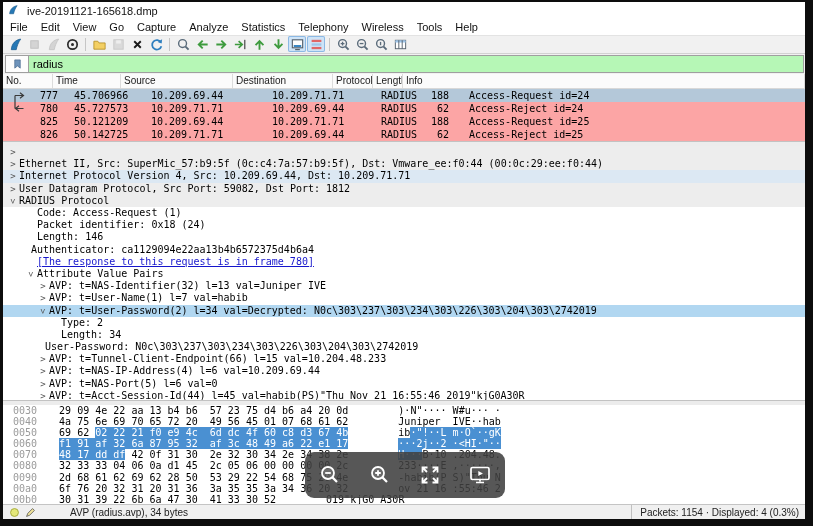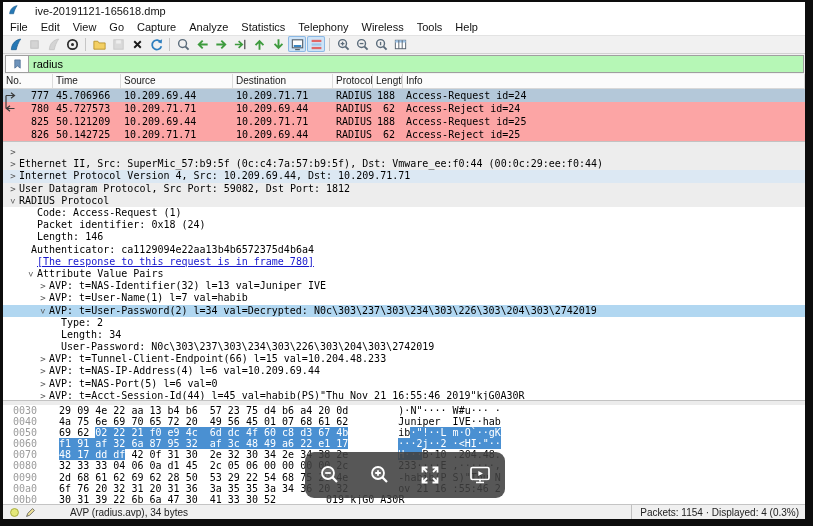--- a/index.html
+++ b/index.html
@@ -1,21 +1,21 @@
 <!DOCTYPE html>
 <html><head>
 <meta charset="utf-8">
 <style>
   html,body{margin:0;padding:0;}
   body{width:813px;height:526px;background:#0d0d0d;position:relative;overflow:hidden;
        font-family:"Liberation Sans",sans-serif;-webkit-font-smoothing:antialiased;}
   .frame{position:absolute;left:3px;top:2px;width:802px;height:517px;background:#ffffff;
          display:flex;flex-direction:column;overflow:hidden;}
   
-  .titlebar{height:18px;display:flex;align-items:center;gap:16px;padding-left:4px;font-size:11px;color:#111;background:#fff;}
+  .titlebar{height:18px;display:flex;align-items:center;gap:8px;padding-left:4px;font-size:11px;color:#111;background:#fff;}
   .menubar{height:15px;display:flex;align-items:center;gap:13px;padding-left:7px;font-size:11px;color:#111;background:#fff;}
   .menu-item{cursor:default;}
   
   .toolbar{height:18px;background:#f1f1f1;border-top:1px solid #e3e3e3;border-bottom:1px solid #d2d2d2;
            display:flex;align-items:center;padding-left:3px;gap:1px;}
   .tbtn{width:18px;height:16px;display:flex;align-items:center;justify-content:center;border-radius:2px;}
   .tbtn.disabled{opacity:.55;}
   .tbtn.active{background:#cfe4f7;box-shadow:inset 0 0 0 1px #8cb9e4;}
   .tsep{width:1px;height:13px;background:#c6c6c6;margin:0 3px;}
   
@@ -24,21 +24,21 @@
   .filter-input{flex:1;background:#b6f7b6;border:1px solid #9f9f9f;border-left:none;font-size:11px;
                 display:flex;align-items:center;padding-left:4px;color:#000;}
   
   .plist{height:68px;font-family:"DejaVu Sans Mono",monospace;font-size:10px;background:#fff;overflow:hidden;}
   .phead{display:flex;height:14px;background:#fbfbfb;border-bottom:1px solid #d8d8d8;
          font-family:"Liberation Sans",sans-serif;font-size:10px;color:#1a1a1a;}
   .phead .col{border-right:1px solid #dcdcdc;padding:1px 0 12px 3px;box-sizing:border-box;overflow:hidden;white-space:nowrap;}
   .prow{display:flex;height:13px;line-height:13px;white-space:nowrap;color:#000;}
   .prow.blue{background:#fca5a5;}
   .prow.sel{background:#b4c8d9;}
-  .pcell{box-sizing:border-box;padding-left:3px;overflow:hidden;}
+  .pcell{box-sizing:border-box;padding-left:3px;overflow:hidden;margin-left:9px;}
   .cell-no{text-align:right;padding-right:4px;position:relative;}
   .gutter-ic{position:absolute;left:1px;top:0;}
   .num{text-align:right;padding-right:8px;}
   
   .splitter{height:4px;background:#ececec;border-top:1px solid #c2c2c2;}
   
   .details{height:257px;background:#fff;font-family:"DejaVu Sans Mono",monospace;font-size:10px;color:#000;overflow:hidden;}
   .drow{height:12.2px;line-height:12.3px;display:flex;white-space:pre;}
   .exp{width:12px;text-align:center;color:#555;font-size:9px;flex:none;display:inline-block;}
   .exp.open{transform:rotate(90deg);}
@@ -332,21 +332,21 @@
       <div class="drow" style="padding-left: 22px;"><span class="exp"></span><span class="dtext">Packet identifier: 0x18 (24)</span></div>
       <div class="drow" style="padding-left: 22px;"><span class="exp"></span><span class="dtext">Length: 146</span></div>
       <div class="drow" style="padding-left: 16px;"><span class="exp"></span><span class="dtext">Authenticator: ca1129094e22aa13b4b6572375d4b6a4</span></div>
       <div class="drow style-link" style="padding-left: 22px;"><span class="exp"></span><span class="dtext">[The response to this request is in frame 780]</span></div>
       <div class="drow" style="padding-left: 22px;"><span class="exp open">&gt;</span><span class="dtext">Attribute Value Pairs</span></div>
       <div class="drow" style="padding-left: 34px;"><span class="exp">&gt;</span><span class="dtext">AVP: t=NAS-Identifier(32) l=13 val=Juniper IVE</span></div>
       <div class="drow" style="padding-left: 34px;"><span class="exp">&gt;</span><span class="dtext">AVP: t=User-Name(1) l=7 val=habib</span></div>
       <div class="drow bg-selected" style="padding-left: 34px;"><span class="exp open">&gt;</span><span class="dtext">AVP: t=User-Password(2) l=34 val=Decrypted: N0c\303\237\303\234\303\226\303\204\303\2742019</span></div>
       <div class="drow" style="padding-left: 46px;"><span class="exp"></span><span class="dtext">Type: 2</span></div>
       <div class="drow" style="padding-left: 46px;"><span class="exp"></span><span class="dtext">Length: 34</span></div>
-      <div class="drow" style="padding-left: 46px;"><span class="exp"></span><span class="dtext">User-Password: N0c\303\237\303\234\303\226\303\204\303\2742019</span></div>
+      <div class="drow" style="padding-left: 30px;"><span class="exp"></span><span class="dtext">User-Password: N0c\303\237\303\234\303\226\303\204\303\2742019</span></div>
       <div class="drow" style="padding-left: 34px;"><span class="exp">&gt;</span><span class="dtext">AVP: t=Tunnel-Client-Endpoint(66) l=15 val=10.204.48.233</span></div>
       <div class="drow" style="padding-left: 34px;"><span class="exp">&gt;</span><span class="dtext">AVP: t=NAS-IP-Address(4) l=6 val=10.209.69.44</span></div>
       <div class="drow" style="padding-left: 34px;"><span class="exp">&gt;</span><span class="dtext">AVP: t=NAS-Port(5) l=6 val=0</span></div>
       <div class="drow" style="padding-left: 34px;"><span class="exp">&gt;</span><span class="dtext">AVP: t=Acct-Session-Id(44) l=45 val=habib(PS)"Thu Nov 21 16:55:46 2019"kjG0A30R</span></div>
     </div>
 
   <div class="splitter"></div>
 
   <div class="hex">
       <div class="hrow"><span class="off">0030</span><span><span>29</span><span> </span><span>09</span><span> </span><span>4e</span><span> </span><span>22</span><span> </span><span>aa</span><span> </span><span>13</span><span> </span><span>b4</span><span> </span><span>b6</span><span>  </span><span>57</span><span> </span><span>23</span><span> </span><span>75</span><span> </span><span>d4</span><span> </span><span>b6</span><span> </span><span>a4</span><span> </span><span>20</span><span> </span><span>0d</span></span><span class="asc"><span>)</span><span>·</span><span>N</span><span>"</span><span>·</span><span>·</span><span>·</span><span>·</span><span> </span><span>W</span><span>#</span><span>u</span><span>·</span><span>·</span><span>·</span><span> </span><span>·</span></span></div>

